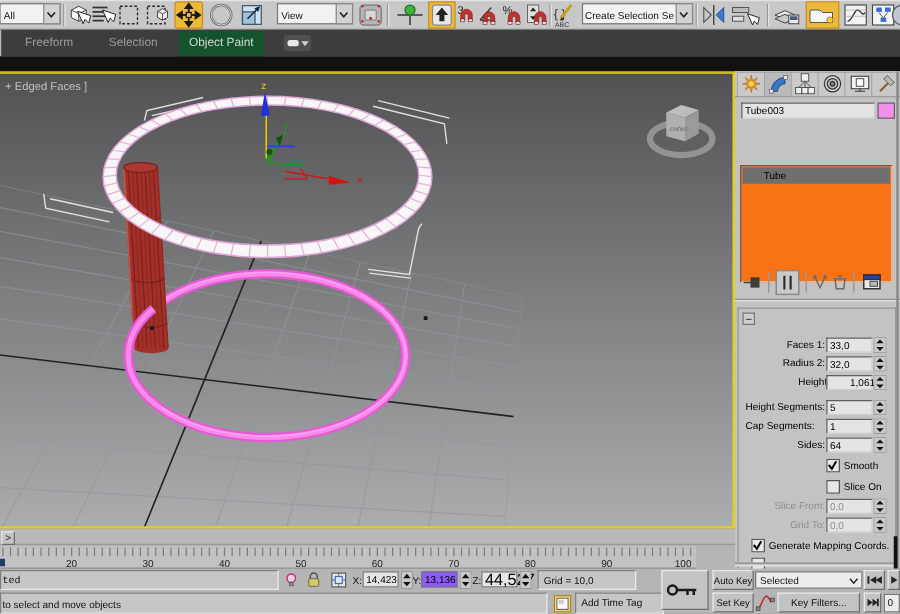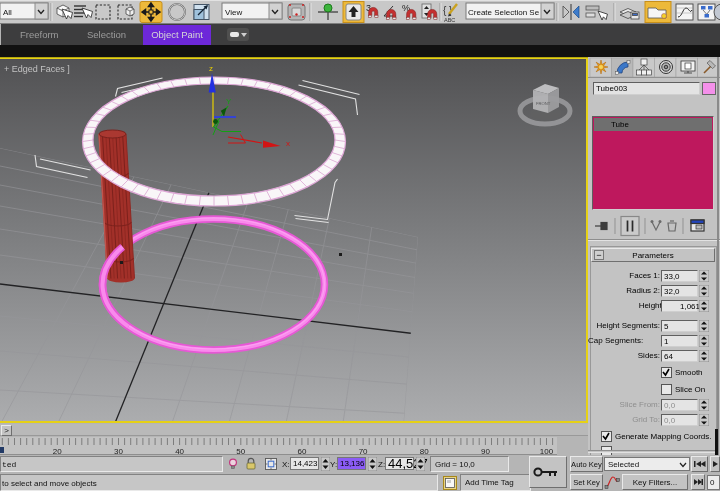--- a/index.html
+++ b/index.html
@@ -133,21 +133,21 @@
       <rect x="708" y="6" width="4.5" height="3.5" fill="#3a6ccc"></rect>
       <rect x="704.5" y="14" width="4.5" height="3.5" fill="#3a6ccc"></rect>
 <path d="M703,10 l3.5,4 M710,10 l-3,4" stroke="#444" stroke-width="0.7"></path>
 <circle cx="722" cy="12" r="8" fill="#c2c8d2" stroke="#555"></circle>
   </svg>
 </div>
 
 <div class="abs" style="left:1px;top:24px;width:720px;height:21px;background:#3d3d3e;">
   <div class="abs" style="left:19px;top:5px;color:#9c9c9c;font-size:9.5px;">Freeform</div>
   <div class="abs" style="left:86px;top:5px;color:#9c9c9c;font-size:9.5px;">Selection</div>
-  <div class="abs" style="left:142px;top:1px;width:68px;height:20px;background:#6d28d9;color:#d6d6d6;text-align:center;padding-top:4px;font-size:9.5px;">Object Paint</div>
+  <div class="abs" style="left:142px;top:1px;width:68px;height:20px;background:#14532d;color:#d6d6d6;text-align:center;padding-top:4px;font-size:9.5px;">Object Paint</div>
   <div class="abs" style="left:226px;top:4px;width:22px;height:13px;background:#4f4f4f;border-radius:3px;">
     <div class="abs" style="left:3px;top:4px;width:9px;height:5px;background:#e8e8e8;border-radius:2px;"></div>
     <div class="abs" style="left:14px;top:5px;width:0;height:0;border-left:3px solid transparent;border-right:3px solid transparent;border-top:4px solid #cfcfcf;"></div>
   </div>
 </div>
 
 <div class="abs" style="left:0px;top:45px;width:720px;height:12px;background:#111;"></div>
 
 <div class="abs" id="viewport" style="left:0px;top:57px;width:588px;height:366px;background:#666;">
   <svg id="vpsvg" width="588" height="366" viewBox="0 0 588 366" style="position:absolute;left:0;top:0">
@@ -351,21 +351,21 @@
         <line x1="-4" y1="6" x2="4" y2="6" stroke="#333" stroke-width="0.8"></line>
         <line x1="0" y1="4" x2="0" y2="6" stroke="#333" stroke-width="0.8"></line>
       </g>
 <g transform="translate(121,10)">
         <line x1="-5" y1="6" x2="4" y2="-3" stroke="#8a5a2a" stroke-width="1.6"></line>
         <path d="M 1,-6.5 L 6.5,-1 L 3.5,1.5 L -2,-4 Z" fill="#b8b8b8" stroke="#444" stroke-width="0.6"></path>
       </g>
 </svg>
 <div class="abs" style="left:5px;top:25px;width:107px;height:13px;background:#e3e3e3;border:1px solid;border-color:#5f5f5f #cfcfcf #cfcfcf #5f5f5f;font-size:8px;line-height:12px;padding-left:2px;">Tube003</div>
 <div class="abs" style="left:114px;top:25px;width:14px;height:13px;background:#f490ea;border:1px solid #666;"></div>
-<div class="abs" style="left:4px;top:59px;width:122px;height:94px;background:#be185d;border:1px solid;border-color:#5f5f5f #cfcfcf #cfcfcf #5f5f5f;">
+<div class="abs" style="left:4px;top:75px;width:122px;height:94px;background:#f97316;border:1px solid;border-color:#5f5f5f #cfcfcf #cfcfcf #5f5f5f;">
 <div class="abs" style="left:1px;top:1px;width:118px;height:13px;background:#6f6f6f;color:#000;font-size:8px;line-height:13px;padding-left:17px;">Tube</div>
 </div>
 <svg width="132" height="24" style="position:absolute;left:0;top:157px">
 <g stroke="#3c3c3c" stroke-width="1.2" fill="none">
 <line x1="7" y1="12" x2="13" y2="12"></line>
         <rect x="13" y="8.5" width="6" height="7" fill="#3c3c3c"></rect>
 <line x1="27" y1="4" x2="27" y2="20" stroke="#9a9a9a"></line>
 <rect x="33" y="2.5" width="18" height="19" fill="#cacaca" stroke="#888"></rect>
 <path d="M39.5,6.5 L39.5,17.5 M44.5,6.5 L44.5,17.5" stroke="#2a2a2a" stroke-width="1.7"></path>
 <line x1="57" y1="4" x2="57" y2="20" stroke="#9a9a9a"></line>
@@ -375,21 +375,20 @@
 <path d="M80,9 L88,9 L87,17 L81,17 Z" stroke="#6a6a6a"></path>
         <line x1="82" y1="7" x2="86" y2="7" stroke="#6a6a6a"></line>
 <line x1="95" y1="4" x2="95" y2="20" stroke="#9a9a9a"></line>
 <rect x="103" y="6" width="13" height="11" fill="#e8e8e8" stroke="#333"></rect>
         <rect x="103" y="6" width="13" height="3.5" fill="#2244bb" stroke="#333"></rect>
         <rect x="108" y="11" width="6" height="4" fill="#bbb" stroke="#333" stroke-width="0.7"></rect>
 </g>
     </svg>
 <div class="abs" style="left:0px;top:182px;width:132px;height:2px;border-top:1px solid #8e8e8e;border-bottom:1px solid #e2e2e2;"></div>
 <div class="abs" style="left:2px;top:189px;width:127px;height:209px;border:1px solid #989898;border-bottom:none;background:#c3c3c3;"></div>
-<div class="abs raised" style="left:3px;top:191px;width:124px;height:14px;text-align:center;font-size:8px;line-height:13px;">Parameters</div>
 <div class="abs" style="left:6px;top:193px;width:10px;height:10px;border:1px solid #777;background:#cfcfcf;text-align:center;line-height:8px;font-size:9px;">−</div>
 <div class="abs" style="left:0px;top:214px;width:72px;text-align:right;font-size:8px;color:#000;">Faces 1:</div>
     <div class="abs" style="left:73px;top:213px;width:37px;height:12px;background:#e4e4e4;border:1px solid;border-color:#5f5f5f #cfcfcf #cfcfcf #5f5f5f;font-size:8px;line-height:11px;padding-left:2px;color:#000;">33,0</div>
     <svg width="10" height="12" style="position:absolute;left:111px;top:213px">
       <rect width="10" height="12" fill="#c9c9c9" stroke="#777" stroke-width="0.7"></rect>
       <polygon points="5,1.5 2,4.5 8,4.5" fill="#111"></polygon>
       <polygon points="5,10.5 2,7.5 8,7.5" fill="#111"></polygon>
     </svg>
 <div class="abs" style="left:0px;top:229px;width:72px;text-align:right;font-size:8px;color:#000;">Radius 2:</div>
     <div class="abs" style="left:73px;top:228px;width:37px;height:12px;background:#e4e4e4;border:1px solid;border-color:#5f5f5f #cfcfcf #cfcfcf #5f5f5f;font-size:8px;line-height:11px;padding-left:2px;color:#000;">32,0</div>
@@ -405,21 +404,21 @@
       <polygon points="5,1.5 2,4.5 8,4.5" fill="#111"></polygon>
       <polygon points="5,10.5 2,7.5 8,7.5" fill="#111"></polygon>
     </svg>
 <div class="abs" style="left:0px;top:264px;width:72px;text-align:right;font-size:8px;color:#000;">Height Segments:</div>
     <div class="abs" style="left:73px;top:263px;width:37px;height:12px;background:#e4e4e4;border:1px solid;border-color:#5f5f5f #cfcfcf #cfcfcf #5f5f5f;font-size:8px;line-height:11px;padding-left:2px;color:#000;">5</div>
     <svg width="10" height="12" style="position:absolute;left:111px;top:263px">
       <rect width="10" height="12" fill="#c9c9c9" stroke="#777" stroke-width="0.7"></rect>
       <polygon points="5,1.5 2,4.5 8,4.5" fill="#111"></polygon>
       <polygon points="5,10.5 2,7.5 8,7.5" fill="#111"></polygon>
     </svg>
-<div class="abs" style="left:0px;top:279px;width:72px;text-align:left;font-size:8px;color:#000;">Cap Segments:</div>
+<div class="abs" style="left:0px;top:279px;width:72px;text-align:center;font-size:8px;color:#000;">Cap Segments:</div>
     <div class="abs" style="left:73px;top:278px;width:37px;height:12px;background:#e4e4e4;border:1px solid;border-color:#5f5f5f #cfcfcf #cfcfcf #5f5f5f;font-size:8px;line-height:11px;padding-left:2px;color:#000;">1</div>
     <svg width="10" height="12" style="position:absolute;left:111px;top:278px">
       <rect width="10" height="12" fill="#c9c9c9" stroke="#777" stroke-width="0.7"></rect>
       <polygon points="5,1.5 2,4.5 8,4.5" fill="#111"></polygon>
       <polygon points="5,10.5 2,7.5 8,7.5" fill="#111"></polygon>
     </svg>
 <div class="abs" style="left:0px;top:294px;width:72px;text-align:right;font-size:8px;color:#000;">Sides:</div>
     <div class="abs" style="left:73px;top:293px;width:37px;height:12px;background:#e4e4e4;border:1px solid;border-color:#5f5f5f #cfcfcf #cfcfcf #5f5f5f;font-size:8px;line-height:11px;padding-left:2px;color:#000;">64</div>
     <svg width="10" height="12" style="position:absolute;left:111px;top:293px">
       <rect width="10" height="12" fill="#c9c9c9" stroke="#777" stroke-width="0.7"></rect>

